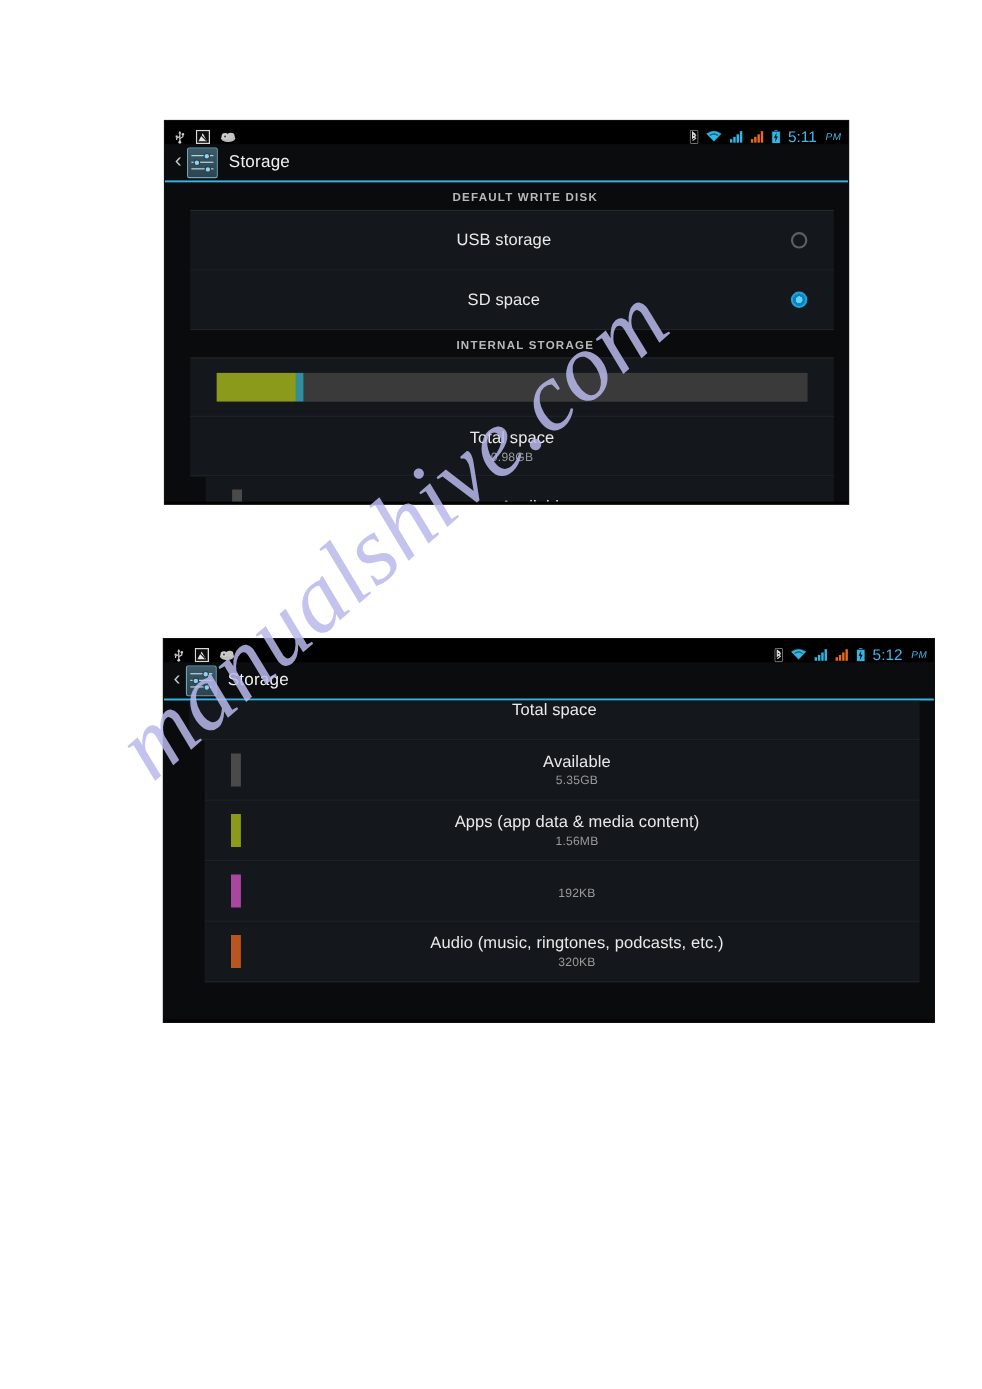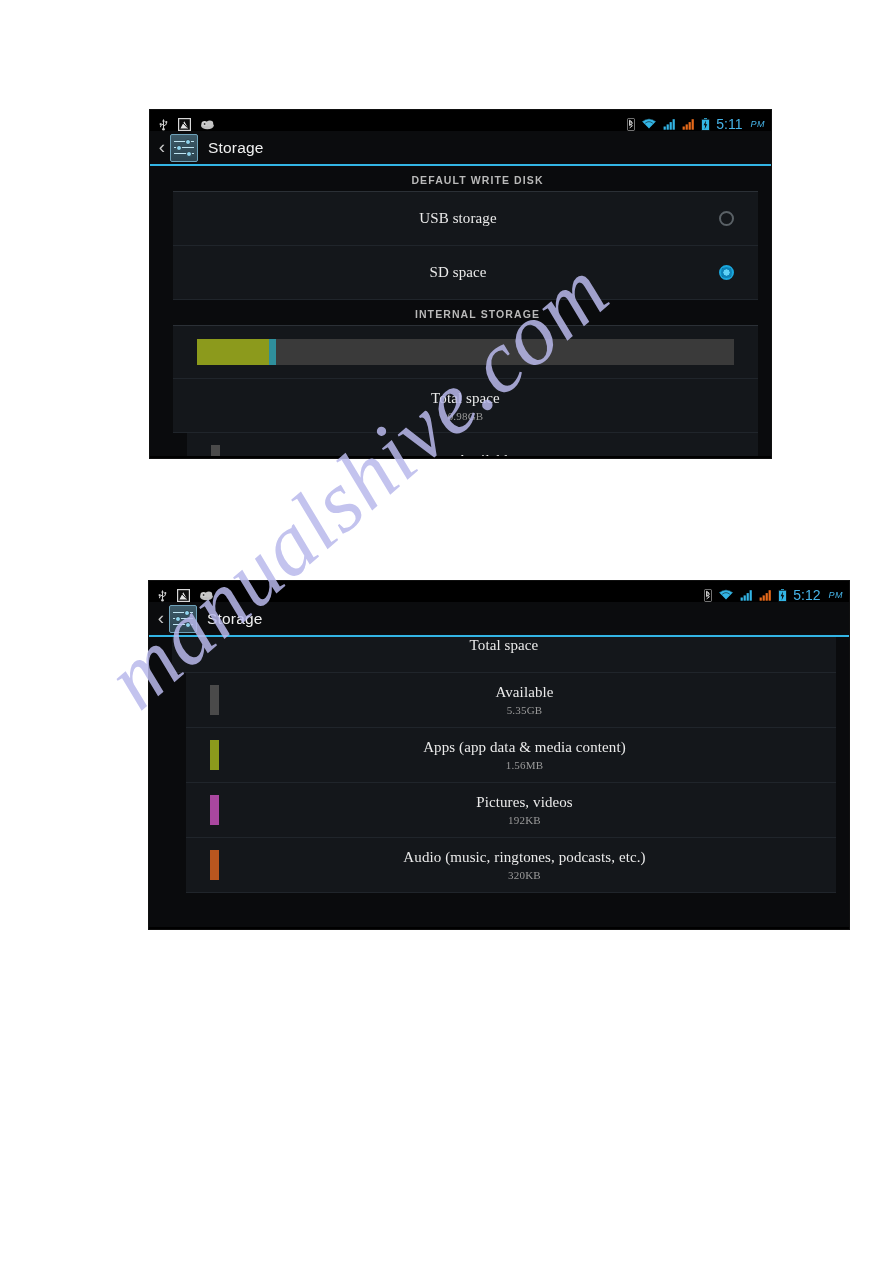--- a/index.html
+++ b/index.html
@@ -188,21 +188,21 @@
   .row {
     display: flex;
     align-items: center;
     padding: 0 24px 0 24px;
     margin: 0 13px 0 23px;
     min-height: 54px;
     border-bottom: 1px solid #20252b;
     box-sizing: border-box;
     background: #14171b;
   }
-  .row-text { flex: 1 1 auto; font-family: Liberation Serif, serif; }
+  .row-text { flex: 1 1 auto; }
   .row-title {
     color: #eaeaea;
     font-size: 15px;
     letter-spacing: .1px;
   }
   .row-sub {
     color: #9a9a9a;
     font-size: 11px;
     margin-top: 3px;
     letter-spacing: .2px;
@@ -477,21 +477,20 @@
         <div class="swatch" style="background:#8c9a1c"></div>
         <div class="row-text">
           <div class="row-title">Apps (app data &amp; media content)</div>
           <div class="row-sub">1.56MB</div>
         </div>
       </div>
 
       <div class="legend-row">
         <div class="swatch" style="background:#a9479f"></div>
         <div class="row-text">
-          <div class="row-title">Pictures, videos</div>
           <div class="row-sub">192KB</div>
         </div>
       </div>
 
       <div class="legend-row">
         <div class="swatch" style="background:#b8561f"></div>
         <div class="row-text">
           <div class="row-title">Audio (music, ringtones, podcasts, etc.)</div>
           <div class="row-sub">320KB</div>
         </div>

